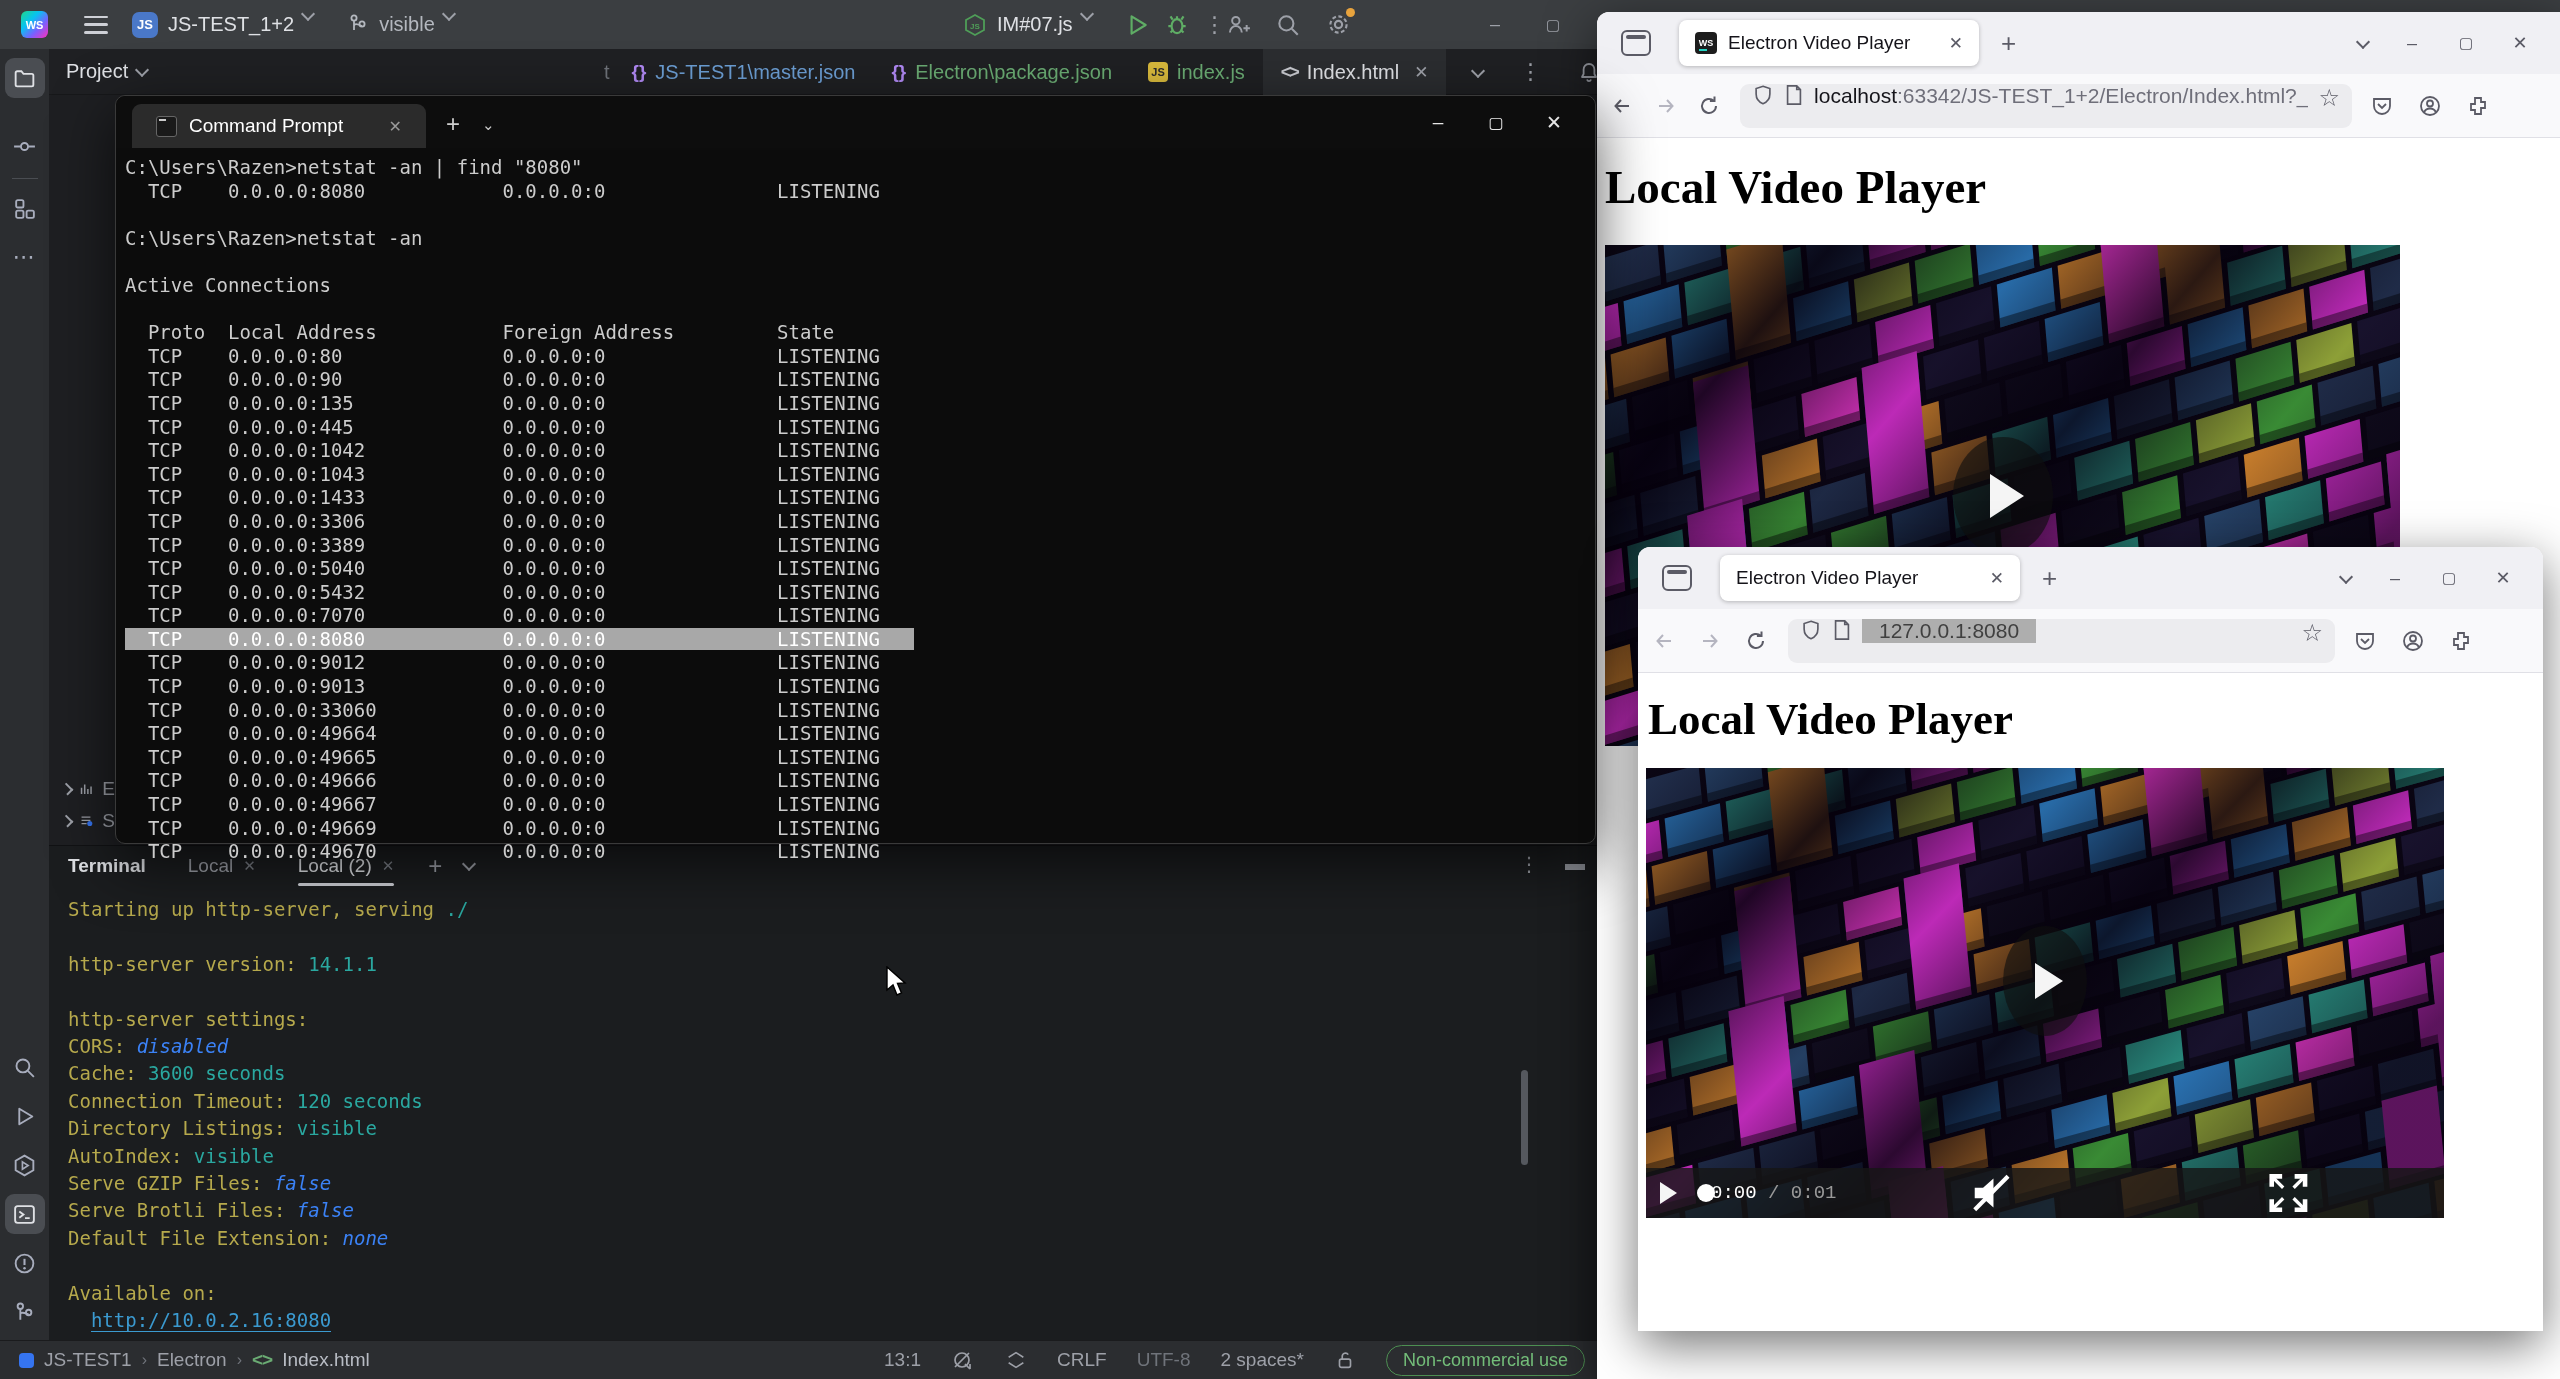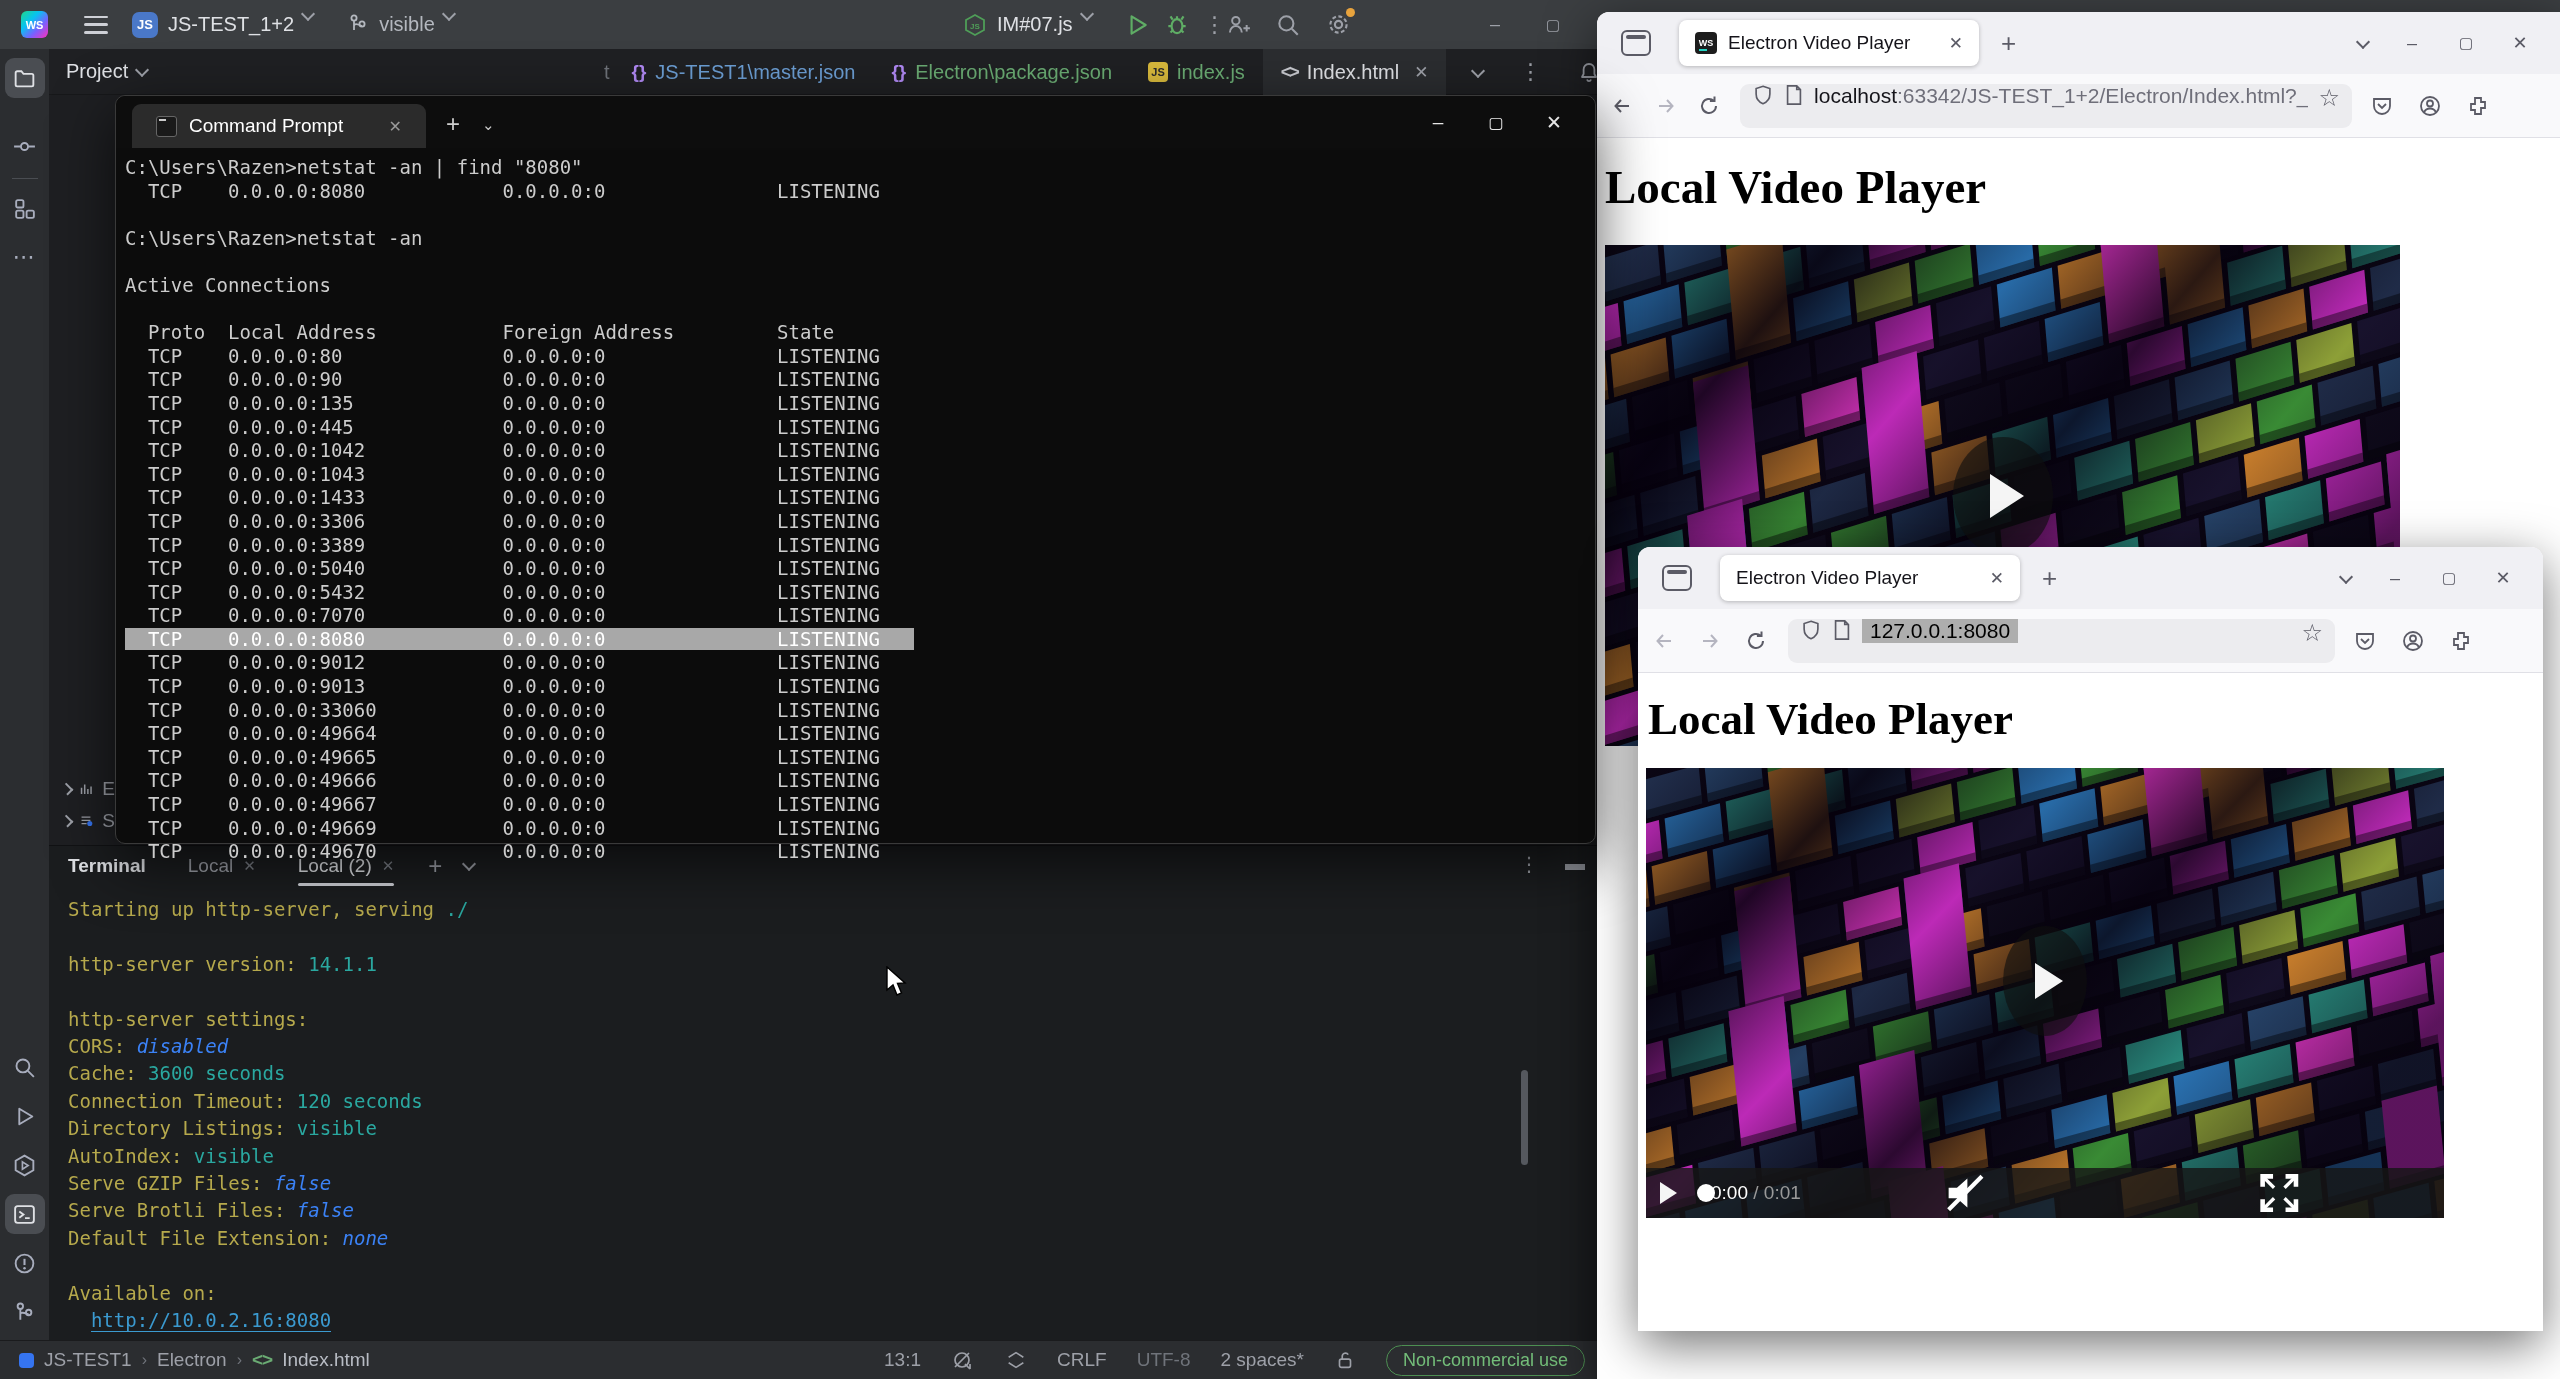--- a/index.html
+++ b/index.html
@@ -100,36 +100,36 @@
   .ws-fav::after{content:"";position:absolute;left:4px;bottom:3px;width:8px;height:2px;background:#24d3c2;}
   .ff-plus{color:#5b5b66;font-size:26px;margin-left:22px;}
   .ff-tb-right{position:absolute;right:18px;top:0;height:62px;display:flex;align-items:center;gap:10px;color:#5b5b66;}
   .ff-tb-right>div{width:44px;height:40px;display:flex;align-items:center;justify-content:center;font-size:18px;}
   .ff-navbar{height:64px;background:#f9f9fb;border-bottom:1px solid #e0e0e6;display:flex;align-items:center;}
   .nav-ic{width:40px;height:40px;display:flex;align-items:center;justify-content:center;color:#5b5b66;margin-left:6px;}
   .nav-ic.dis{color:#b5b5c0;}
   .urlbar{height:44px;background:#ececef;border-radius:9px;flex:1;margin-left:12px;display:flex;align-items:flex-start;padding:0 12px;gap:10px;}
   .url-text{font-size:21px;color:#15141a;white-space:nowrap;overflow:hidden;}
   .url-gray{color:#6f6f7a;}
-  .url-sel{background:#aeaeae;color:#000000;padding:2px 8px;}
+  .url-sel{background:#aeaeae;color:#404040;padding:2px 17px;}
   .url-star{margin-left:auto;color:#5b5b66;font-size:24px;}
   .ff-actions{display:flex;align-items:center;gap:8px;margin:0 14px 0 10px;color:#5b5b66;}
   .ff-actions>div{width:40px;height:40px;display:flex;align-items:center;justify-content:center;}
   .burger{width:22px;height:16px;display:flex;flex-direction:column;justify-content:space-between;}
   .burger i{height:2.5px;background:#5b5b66;border-radius:2px;}
   .ff-content{position:relative;background:#fff;overflow:hidden;height:calc(100% - 126px);}
   .ff-back .ff-content{border-radius:0;}
   .vid-heading{font-family:"Liberation Serif","DejaVu Serif",serif;font-weight:bold;color:#000;}
   .video-box{position:absolute;background:#0b0614;overflow:hidden;}
   .video-box svg{width:100%;height:100%;}
   .play-overlay{position:absolute;left:50%;top:50%;transform:translate(-50%,-50%);
     background:rgba(15,15,15,.62);display:flex;align-items:center;justify-content:center;border-radius:50%;}
   .play-tri{width:0;height:0;border-style:solid;border-color:transparent transparent transparent #f5f5f5;}
   .vid-controls{position:absolute;left:0;right:0;bottom:0;height:50px;background:rgba(22,22,22,.82);
-    display:flex;align-items:center;color:#fff;padding:0 14px;gap:14px;}
+    display:flex;align-items:center;color:#fff;padding:0 14px;gap:14px;font-family:Liberation Mono, monospace;}
   .scrubber{flex:1;height:6px;background:#161616;border-radius:3px;position:relative;margin-left:6px;}
   .scrub-dot{position:absolute;left:0;top:50%;transform:translate(0,-50%);width:18px;height:18px;border-radius:50%;background:#fff;}
   .time{font-size:19px;color:#fff;white-space:nowrap;}
   .time .tot{color:#9a9a9a;}
 
   .cursor{left:884px;top:966px;z-index:40;}
 </style>
 </head>
 <body>
 

